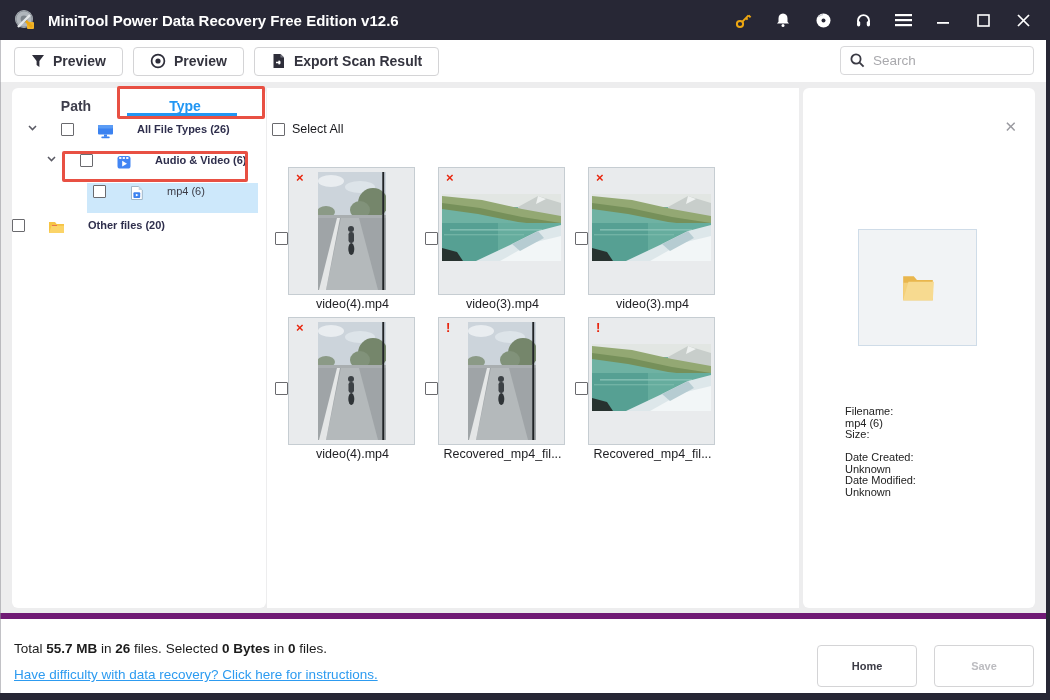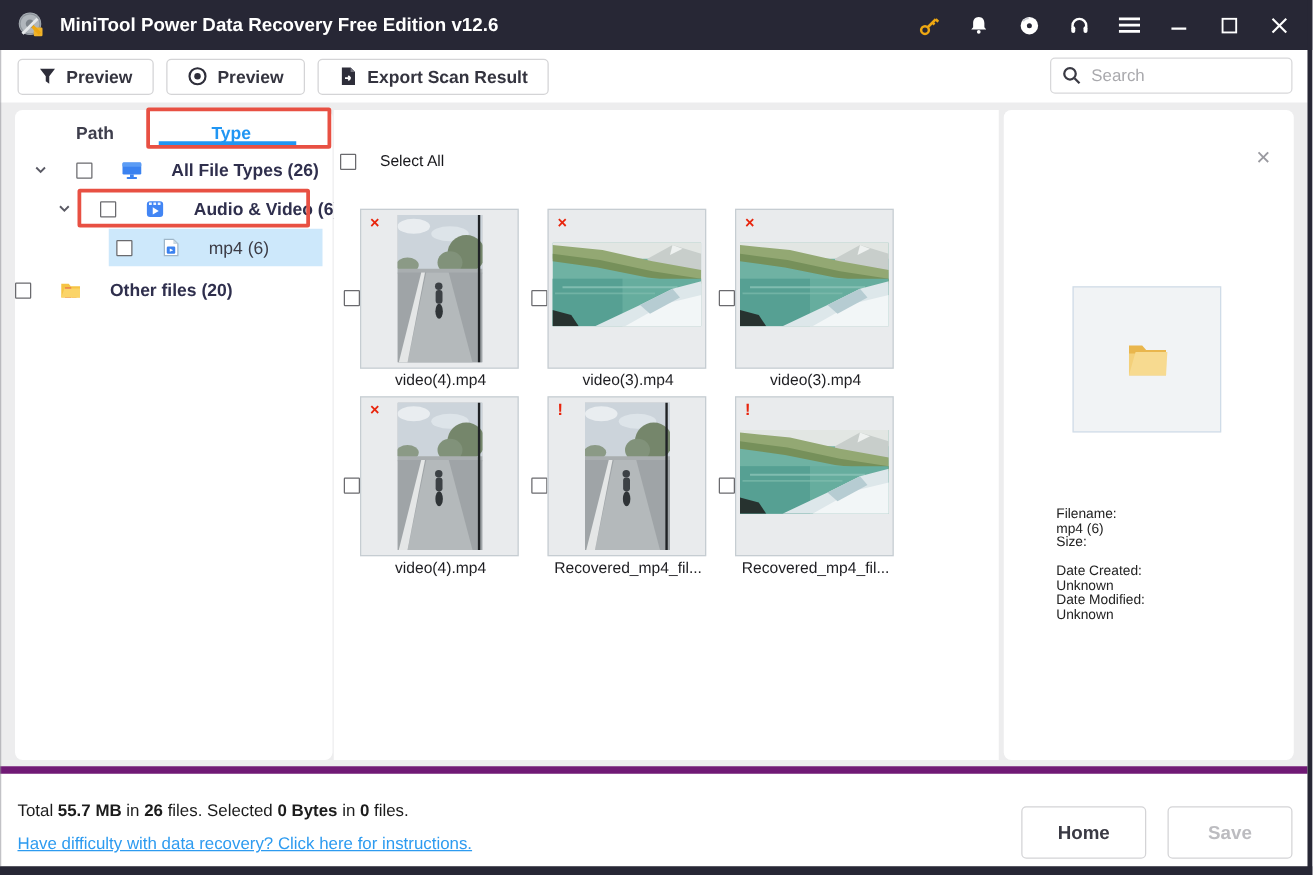--- a/index.html
+++ b/index.html
@@ -35,35 +35,35 @@
   .right-panel { left:803px; top:88px; width:232px; height:520px; }
 
   
   .tab { position:absolute; top:6px; height:24px; display:flex; align-items:center; justify-content:center;
     font-size:14px; font-weight:bold; cursor:pointer; }
   .tab-path { left:10px; width:108px; color:#3e3e4c; }
   .tab-type { left:108px; width:130px; color:var(--accent); }
   .tab-underline { position:absolute; left:115px; top:25px; width:110px; height:3px; background:var(--accent); }
 
   
-  .tree-row { position:absolute; left:0; height:26px; display:flex; align-items:center; gap:23px;
-    font-size:14px; font-weight:bold; color:#2f2f4d; cursor:pointer; white-space:nowrap; }
+  .tree-row { position:absolute; left:0; height:26px; display:flex; align-items:flex-start; gap:23px;
+    font-size:11px; font-weight:bold; color:#2f2f4d; cursor:pointer; white-space:nowrap; }
   .tree-row .ticon { display:flex; }
   .row-all    { top:35px;  padding-left:15px; }
   .row-av     { top:66px;  padding-left:34px; }
   .row-mp4    { top:97px;  padding-left:81px; font-weight:normal; color:#3c3c46; }
   .row-other  { top:131px; }
   .mp4-highlight { position:absolute; left:75px; top:95px; width:171px; height:30px; background:#cde8fb; }
 
   .cb { display:inline-block; width:13px; height:13px; background:#fff; border:1px solid #6a6a6e;
     border-radius:1px; flex:0 0 auto; cursor:pointer; }
 
   
   .selectall-row { position:absolute; left:5px; top:34px; display:flex; align-items:center; gap:7px; }
-  .selectall-label { font-size:12.5px; color:#18181c;margin-left:12px; }
+  .selectall-label { font-size:12.5px; color:#18181c; }
   .card { position:absolute; width:127px; height:128px; background:#e9ebed; border:1px solid #c6cdd2;
     text-align:center; cursor:pointer; }
   .badge { position:absolute; left:7px; top:3px; font-size:13px; font-weight:bold; color:var(--badge);
     line-height:14px; }
   .thumb-vert { display:block; width:68px; height:118px; margin:4px auto 0; }
   .thumb-land { display:block; width:119px; height:67px; margin:26px auto 0; }
   .fname { position:absolute; width:129px; text-align:center; font-size:12.5px; color:#1e1e22;
     white-space:nowrap; overflow:hidden; }
   .gridcb { position:absolute; }
   .colx1 { left:21px; }  .colx2 { left:171px; } .colx3 { left:321px; }
@@ -82,21 +82,21 @@
   .dr1 { top:317px; } .dr2 { top:340px; } .dr3 { top:363px; } .dr4 { top:386px; }
 
   
   .statusbar { position:absolute; left:0; top:613px; width:1046px; height:80px; background:#fff;
     border-top:6px solid #701a75; }
   .status-line { position:absolute; left:14px; top:22px; font-size:13.5px; color:#1c1c1c; }
   .status-line b { font-weight:bold; }
   .help-link { position:absolute; left:14px; top:48px; font-size:13.5px; color:#2d9bf0;
     text-decoration:underline; cursor:pointer; }
   .foot-btn { position:absolute; top:26px; width:100px; height:42px; background:#fff;
-    border:1px solid #d4d4d6; border-radius:4px; font-size:15px; font-weight:bold;
+    border:1px solid #d4d4d6; border-radius:4px; font-size:11px; font-weight:bold;
     font-family:"Liberation Sans",sans-serif; cursor:pointer; }
   .home-btn { left:817px; color:#3a3a44; }
   .save-btn { left:934px; color:#bcbcc0; cursor:default; }
 
   
   .right-strip  { position:absolute; left:1046px; top:0; width:4px; height:700px; background:var(--titlebar); }
   .bottom-strip { position:absolute; left:0; top:693px; width:1050px; height:7px; background:var(--titlebar); }
   .left-edge { position:absolute; left:0; top:40px; width:1px; height:653px; background:#8f8f97; opacity:.55; }
 
   

